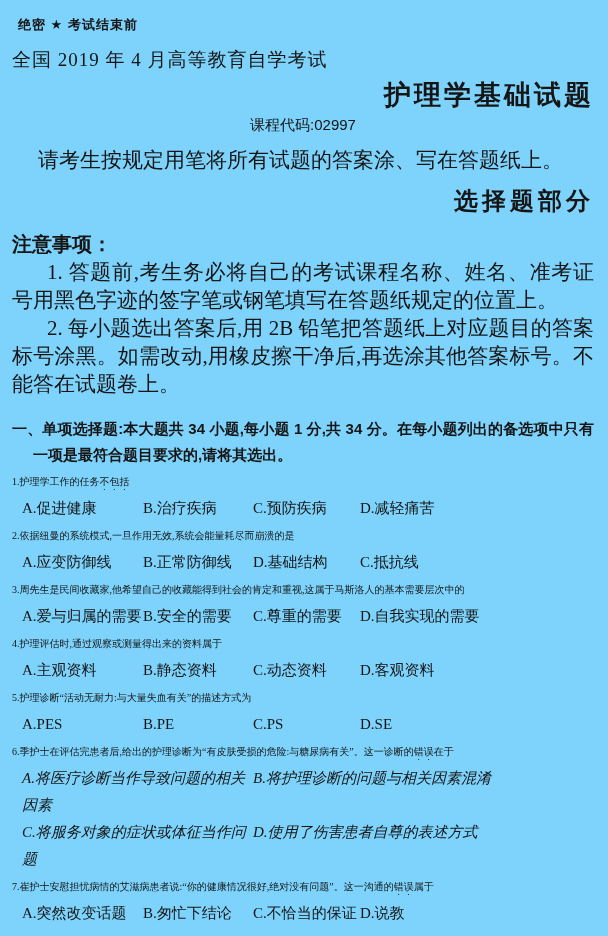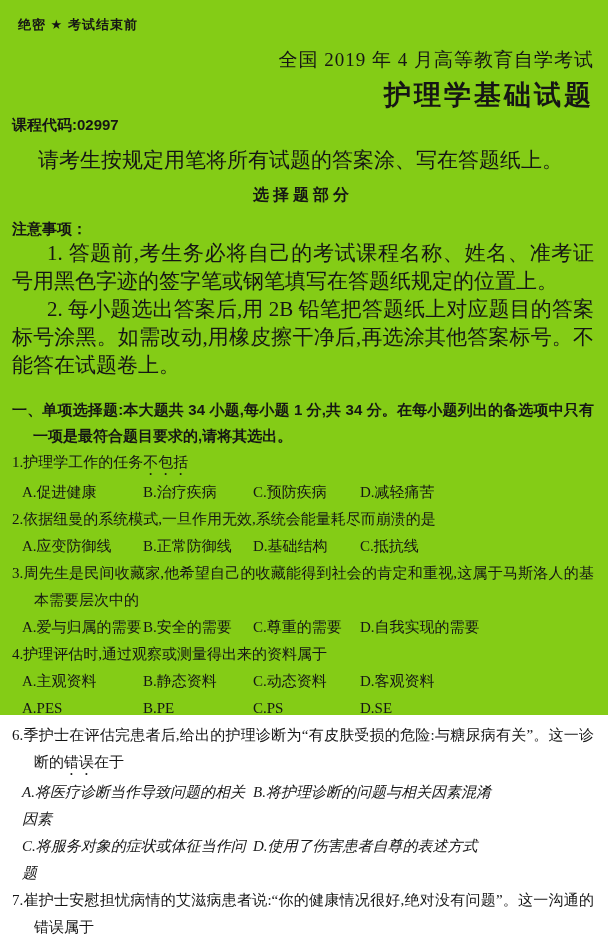--- a/index.html
+++ b/index.html
@@ -10,85 +10,86 @@
   body {
     width: 608px;
     height: 936px;
     overflow: hidden;
     color: #151515;
     font-family: "Liberation Serif", "DejaVu Serif", serif;
   }
   .page {
     box-sizing: border-box;
     width: 608px;
-    height: 715px;
+    height: 936px;
     padding: 16px 14px 0 12px;
-    background: #84cc16;
+    background: #7dd3fc;
   }
   .sans { font-family: "Liberation Sans", "DejaVu Sans", sans-serif; }
 
   .classification {
     font-size: 13px;
     font-weight: bold;
     margin-left: 6px;
     letter-spacing: 1px;
   }
   .exam-title {
-    text-align: right;
+    text-align: left;
     font-size: 19px;
     margin-top: 13px;
     letter-spacing: 1px;
   }
   .paper-title {
     text-align: right;
     font-size: 27px;
     font-weight: bold;
     margin-top: 4px;
     letter-spacing: 3px;
   }
   .course-code {
+    text-align: center;
     font-size: 15px;
-    font-weight: bold;
+    font-weight: normal;
     margin-top: 3px;
   }
   .intro {
     font-size: 21px;
     line-height: 27px;
     margin-top: 12px;
     text-indent: 26px;
   }
   .section-title {
-    text-align: center;
-    font-size: 16px;
+    text-align: right;
+    font-size: 24px;
     font-weight: bold;
     margin-top: 11px;
     letter-spacing: 4px;
   }
   .notes-title {
-    font-size: 15px;
+    font-size: 20px;
     font-weight: bold;
     margin-top: 14px;
   }
   .note {
     font-size: 21px;
     line-height: 28px;
     text-indent: 35px;
     text-align: justify;
   }
   .part-heading {
     font-size: 15px;
     font-weight: bold;
     line-height: 26px;
     margin-top: 18px;
     padding-left: 21px;
     text-indent: -21px;
     text-align: justify;
   }
   .q {
-    font-size: 15px;
+    font-size: 10px;
     line-height: 27px;
     padding-left: 22px;
     text-indent: -22px;
     text-align: justify;
   }
   .opts {
     display: grid;
     margin-left: 10px;
     font-size: 15px;
     line-height: 27px;
@@ -148,20 +149,21 @@
   </div>
 
   <div class="q"><span>4.</span><span>护理评估时,通过观察或测量得出来的资料属于</span></div>
   <div class="opts opts4">
     <span>A.主观资料</span>
     <span>B.静态资料</span>
     <span>C.动态资料</span>
     <span>D.客观资料</span>
   </div>
 
+  <div class="q"><span>5.</span><span>护理诊断“活动无耐力:与大量失血有关”的描述方式为</span></div>
   <div class="opts opts4">
     <span>A.PES</span>
     <span>B.PE</span>
     <span>C.PS</span>
     <span>D.SE</span>
   </div>
 
   <div class="q"><span>6.</span><span>季护士在评估完患者后,给出的护理诊断为“有皮肤受损的危险:与糖尿病有关”。这一诊断的</span><span class="em-dot">错误</span><span>在于</span></div>
   <div class="opts opts2">
     <span>A.将医疗诊断当作导致问题的相关因素</span>

